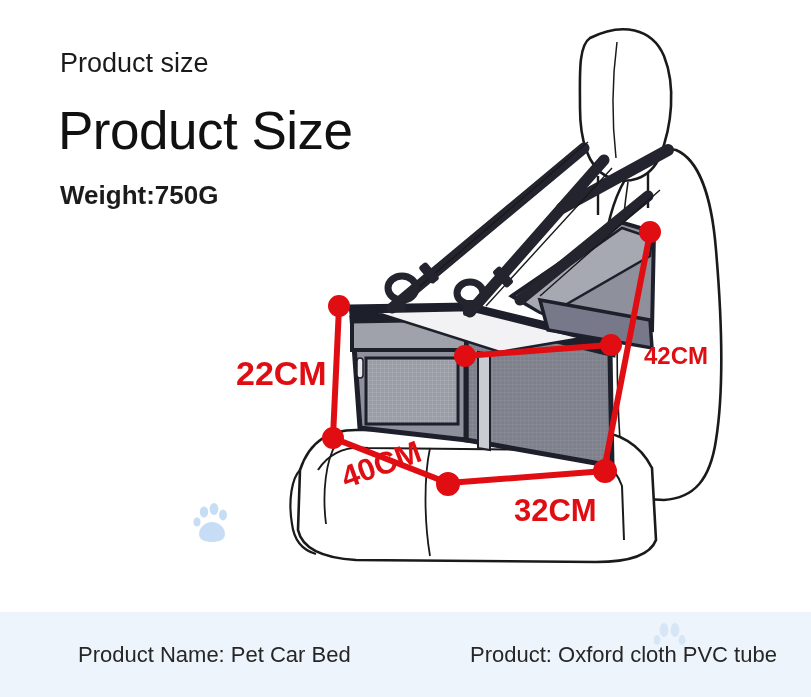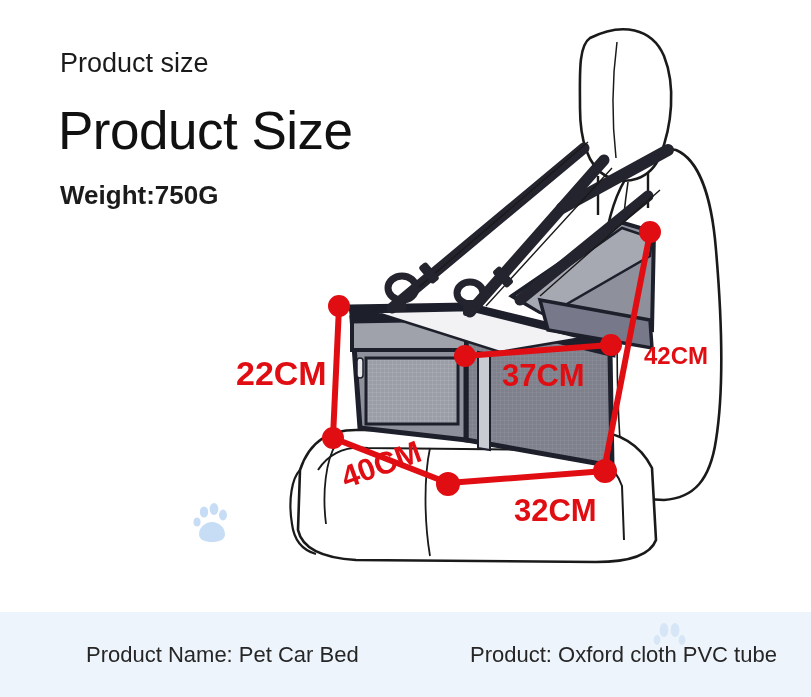--- a/index.html
+++ b/index.html
@@ -69,21 +69,21 @@
   }
   #paw-footer {
     position: absolute; left: 653px; top: 2px;
     width: 34px; height: 38px; opacity: .75;
   }
   .foot-txt {
     position: absolute; top: 30px;
     font-size: 22px; color: #262626; font-weight: 400;
     white-space: nowrap;
   }
-  #foot-name { left: 78px; margin-left: 8px; }
+  #foot-name { left: 78px; }
   #foot-mat  { left: 470px; }
 </style>
 </head>
 <body>
 
 <div id="page">
 
   <div class="hdr-small">Product size</div>
   <div class="hdr-big">Product Size</div>
   <div class="hdr-weight">Weight:750G</div>
@@ -180,21 +180,20 @@
 
       <line x1="333" y1="438" x2="448" y2="483"></line>
 
       <line x1="448" y1="483" x2="605" y2="471"></line>
       <circle cx="448" cy="484" r="9"></circle>
       <circle cx="605" cy="471" r="9"></circle>
     </g>
   </svg>
 
   <div class="dim" id="dim-22">22CM</div>
-  <div class="dim" id="dim-37">37CM</div>
   <div class="dim" id="dim-42">42CM</div>
   <div class="dim" id="dim-40">40CM</div>
   <div class="dim" id="dim-32">32CM</div>
 
   <svg id="paw-body" viewBox="0 0 40 44">
     <g fill="#c3dcf5">
       <ellipse cx="12" cy="10" rx="4.2" ry="5.6"></ellipse>
       <ellipse cx="22" cy="7" rx="4.4" ry="6"></ellipse>
       <ellipse cx="31" cy="13" rx="4" ry="5.4"></ellipse>
       <ellipse cx="5" cy="20" rx="3.6" ry="4.6"></ellipse>

